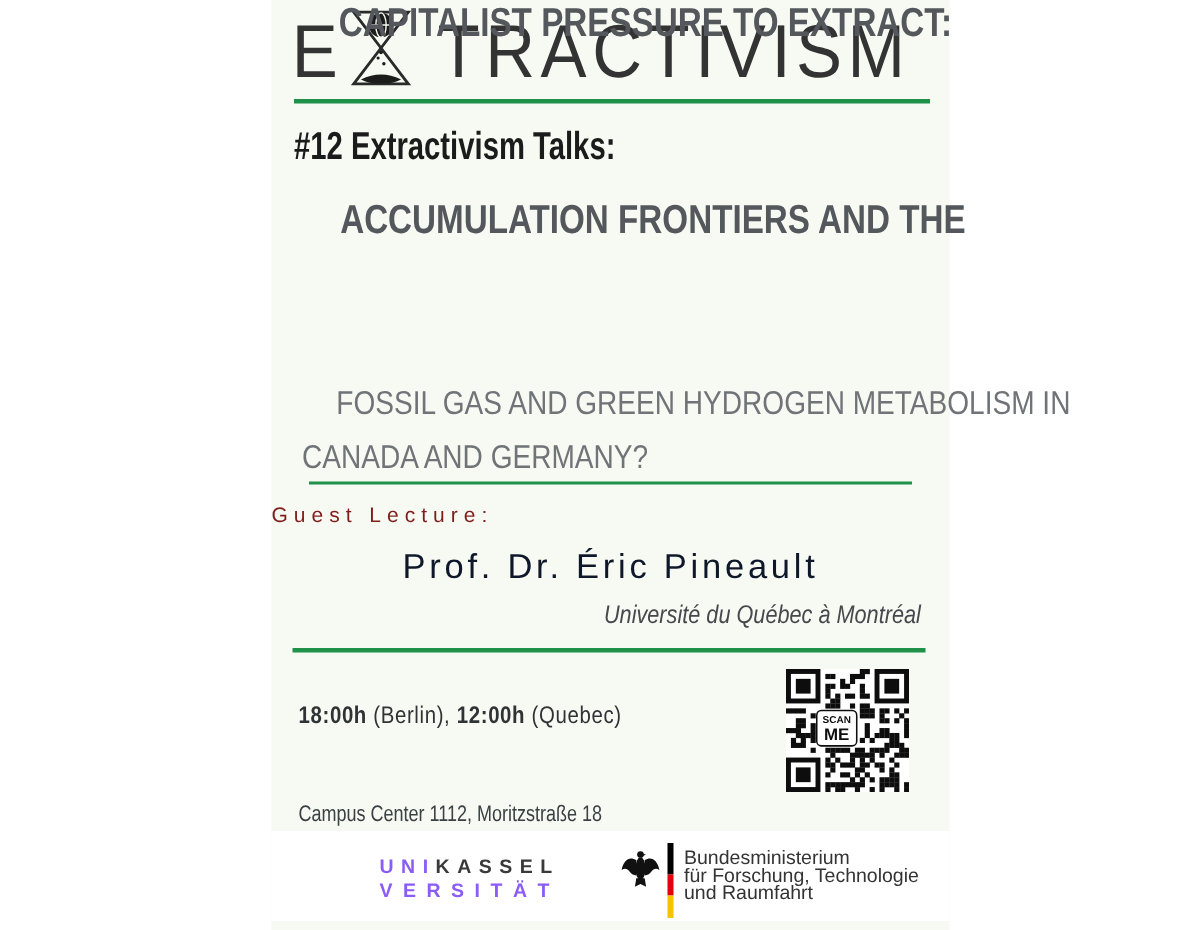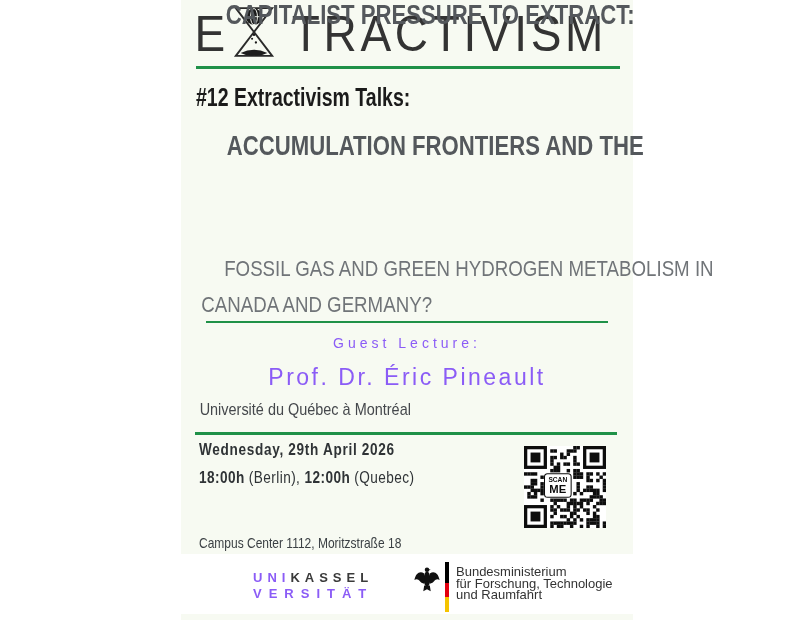--- a/index.html
+++ b/index.html
@@ -32,25 +32,25 @@
     font-size:26px;font-weight:bold;color:#1b1b1b;
     display:inline-block;transform:scaleX(.75);transform-origin:left center;
   }
   .tline{position:absolute;left:0;width:100%;text-align:left;white-space:nowrap;}
   .tline .inner{display:inline-block;transform-origin:center;}
   .t1{top:131px;}　.t2{top:174px;}
   .t1 .inner,.t2 .inner{font-size:27px;font-weight:bold;color:#54585c;transform:scaleX(.82);}
   .s1{top:220px;}.s2{top:256px;}.s3{top:292px;}
   .s1 .inner,.s2 .inner,.s3 .inner{font-size:22px;font-weight:400;color:#707478;transform:scaleX(.85);}
   
-  .guest-label{position:absolute;top:335px;left:0;width:100%;text-align:center;
-    font-size:14px;color:#8b5cf6;letter-spacing:4px;}
+  .guest-label{position:absolute;top:335px;left:0;width:100%;text-align:left;
+    font-size:14px;color:#7f1d1d;letter-spacing:4px;}
   .speaker{position:absolute;top:364px;left:0;width:100%;text-align:center;
-    font-size:23px;color:#8b5cf6;letter-spacing:2.5px;}
-  .affiliation{position:absolute;top:400px;left:0;width:100%;text-align:left;white-space:nowrap;}
+    font-size:23px;color:#0f172a;letter-spacing:2.5px;}
+  .affiliation{position:absolute;top:400px;left:0;width:100%;text-align:right;white-space:nowrap;font-style:italic;}
   .affiliation .inner{display:inline-block;transform:scaleX(.85);transform-origin:center;
     font-size:17px;color:#45484c;}
   
   .dline{position:absolute;left:18px;white-space:nowrap;}
   .dline .inner{display:inline-block;transform-origin:left center;transform:scaleX(.85);}
   .d-date{top:441px;}
   .d-date .inner{font-size:16px;font-weight:bold;color:#2f3336;letter-spacing:.8px;}
   .d-time{top:469px;}
   .d-time .inner{font-size:16px;color:#2f3336;letter-spacing:.5px;}
   .d-time .b{font-weight:bold;}
@@ -122,23 +122,20 @@
   <div class="rule rule2"></div>
 
   <div class="guest-label">Guest Lecture:</div>
   <div class="speaker">Prof. Dr. Éric Pineault</div>
   <div class="affiliation">
     <span class="inner">Université du Québec à Montréal</span>
   </div>
 
   <div class="rule rule3"></div>
 
-  <div class="dline d-date">
-    <span class="inner">Wednesday, 29th April 2026</span>
-  </div>
   <div class="dline d-time">
     <span class="inner">
       <span class="b">18:00h</span><span> (Berlin), </span><span class="b">12:00h</span><span> (Quebec)</span>
     </span>
   </div>
   <div class="dline d-venue2">
     <span class="inner">Campus Center 1112, Moritzstraße 18</span>
   </div>
 
   <div class="qr">

